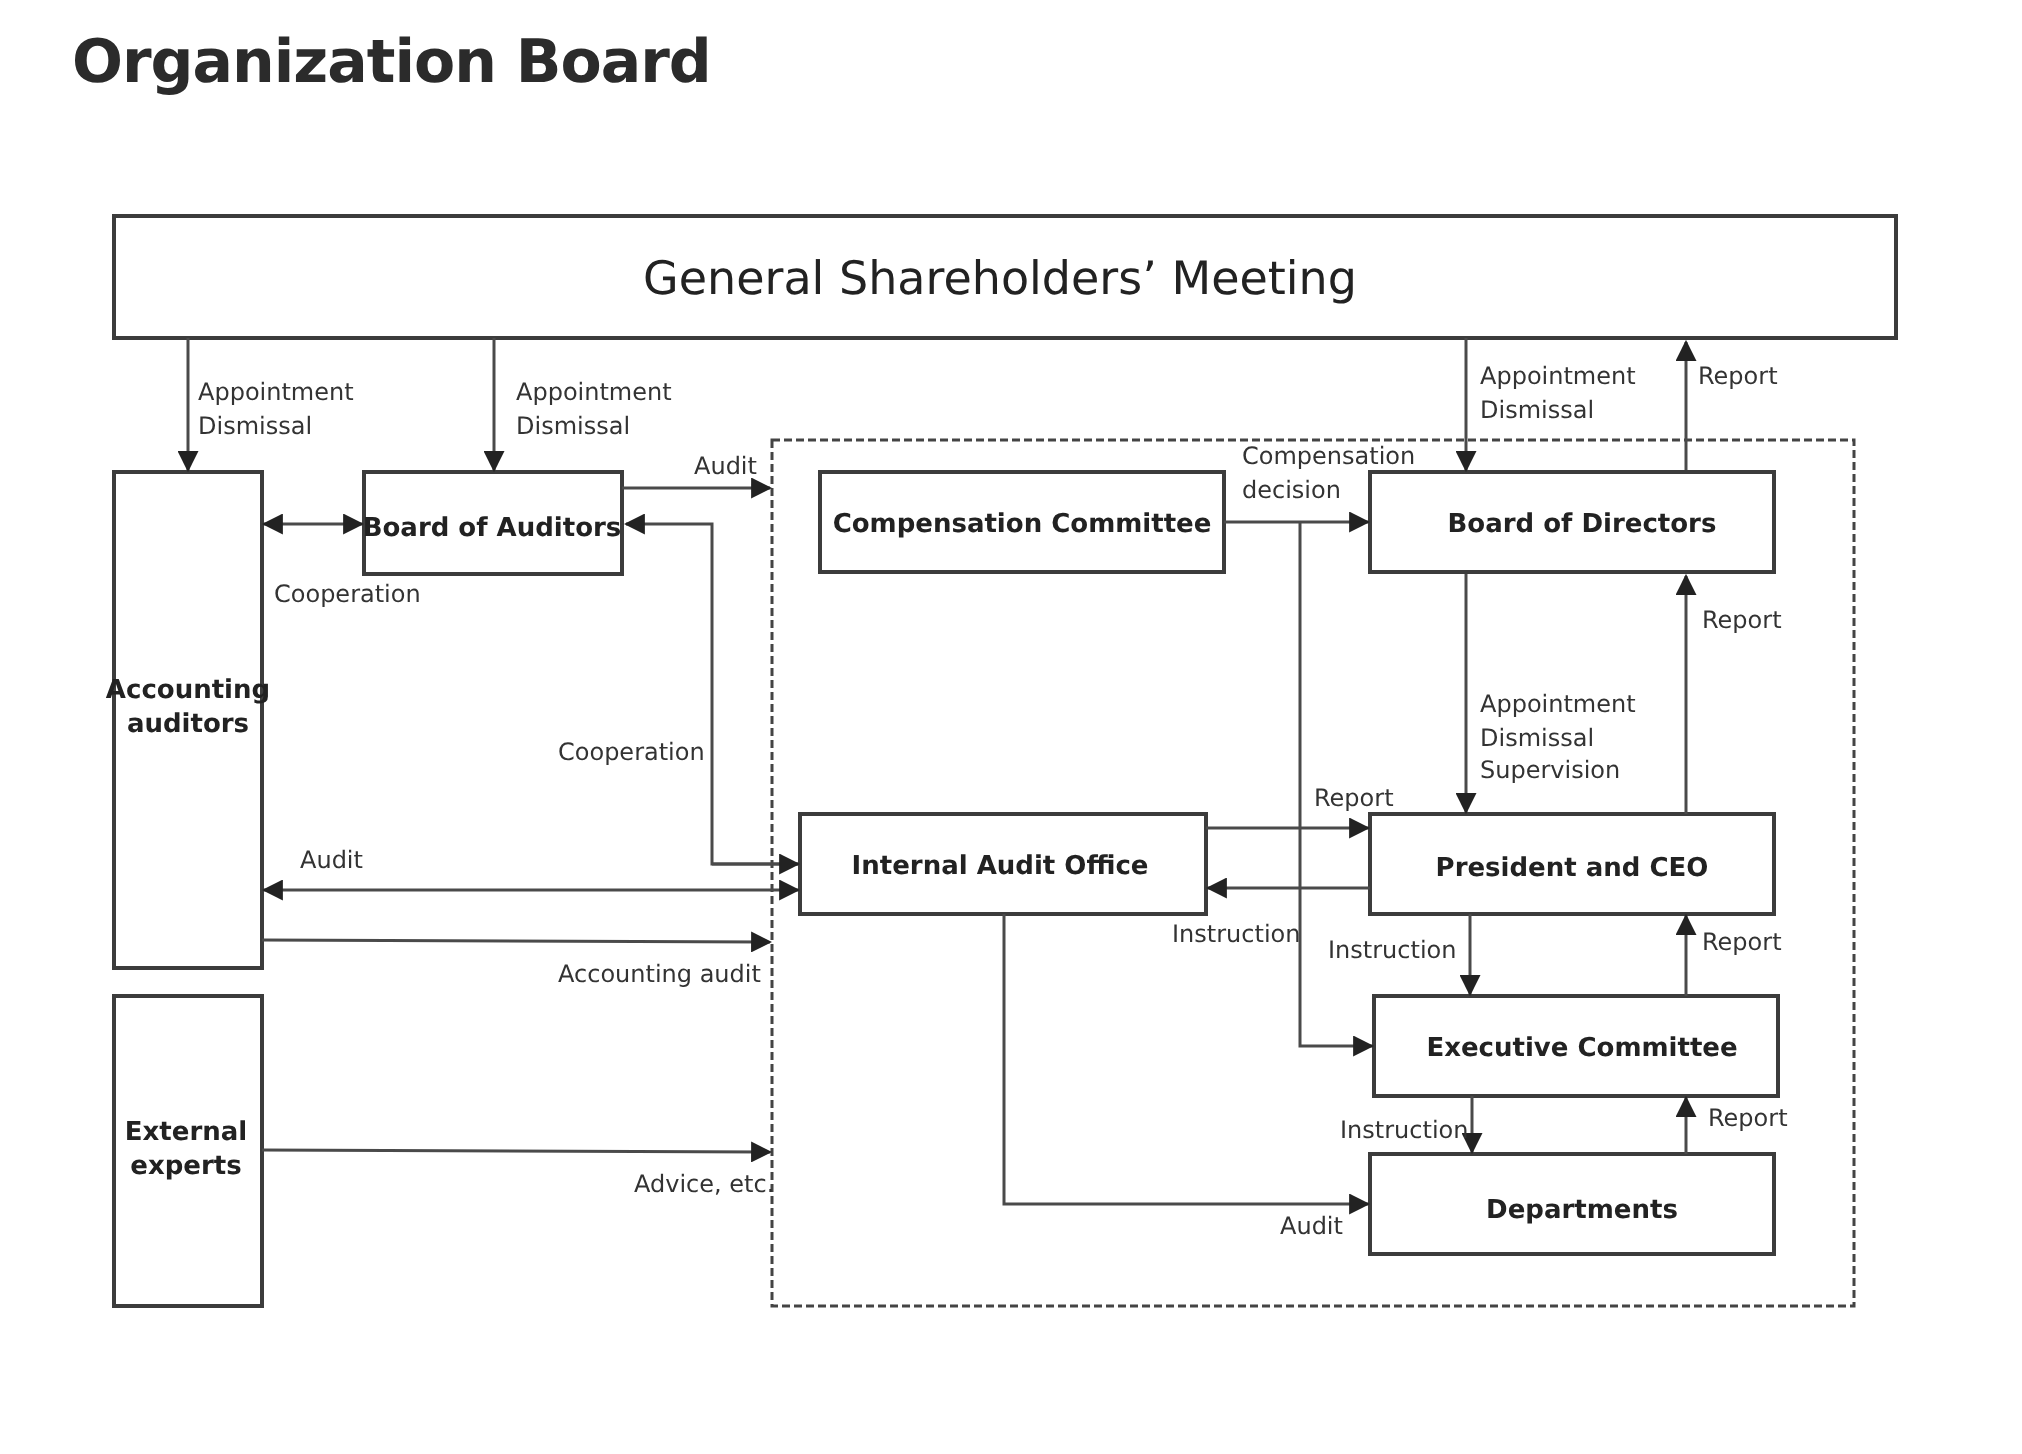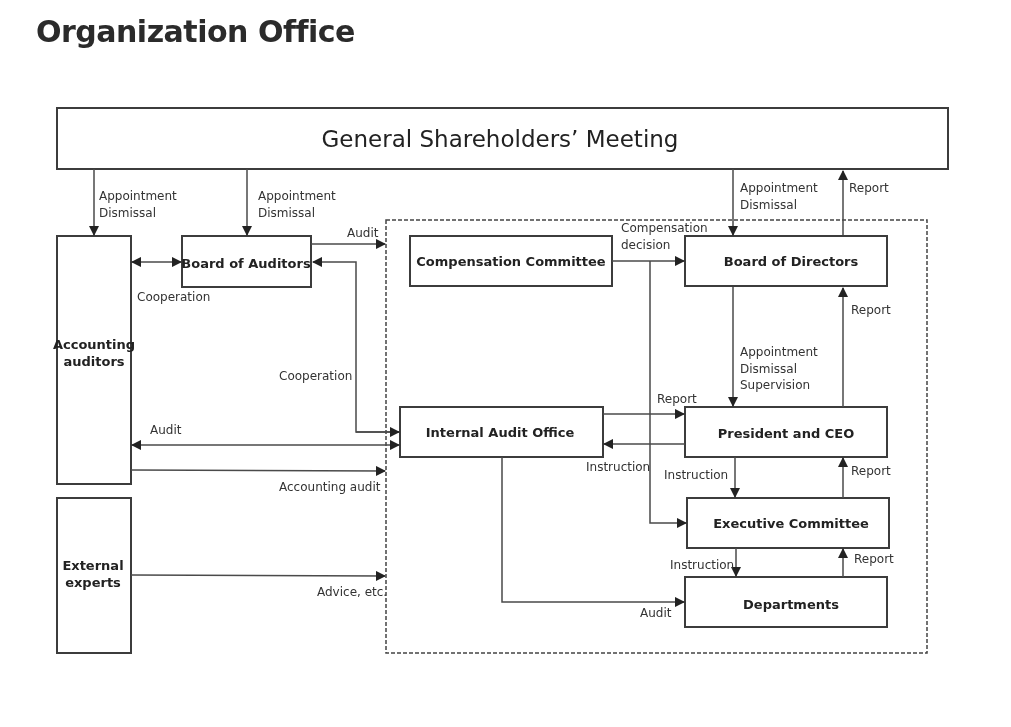--- a/index.html
+++ b/index.html
@@ -9,21 +9,21 @@
   .box { fill: #ffffff; stroke: #3c3c3c; stroke-width: 2; }
   .lbl-bold { font-family: "DejaVu Sans", sans-serif; font-size: 13px; font-weight: 700; fill: #222; }
   .lbl-big { font-family: "DejaVu Sans", sans-serif; font-size: 23px; fill: #222; }
   .edge { stroke: #4a4a4a; stroke-width: 1.5; fill: none; }
   .edge-text { font-family: "DejaVu Sans", sans-serif; font-size: 12px; fill: #333; }
   .dashed { fill: none; stroke: #444; stroke-width: 1.5; stroke-dasharray: 4 2; }
 </style>
 </head>
 <body>
 
-<h1 class="page-title">Organization Office</h1>
+<h1 class="page-title">Organization Board</h1>
 
 <svg class="chart" width="1011" height="727" viewBox="0 0 1011 727">
   <defs>
     <marker id="arr" viewBox="0 0 10 10" refX="9" refY="5" markerWidth="7" markerHeight="7" orient="auto-start-reverse">
       <path d="M0,0 L10,5 L0,10 z" fill="#222"></path>
     </marker>
   </defs>
 
   <rect class="dashed" x="386" y="220" width="541" height="433"></rect>
 

